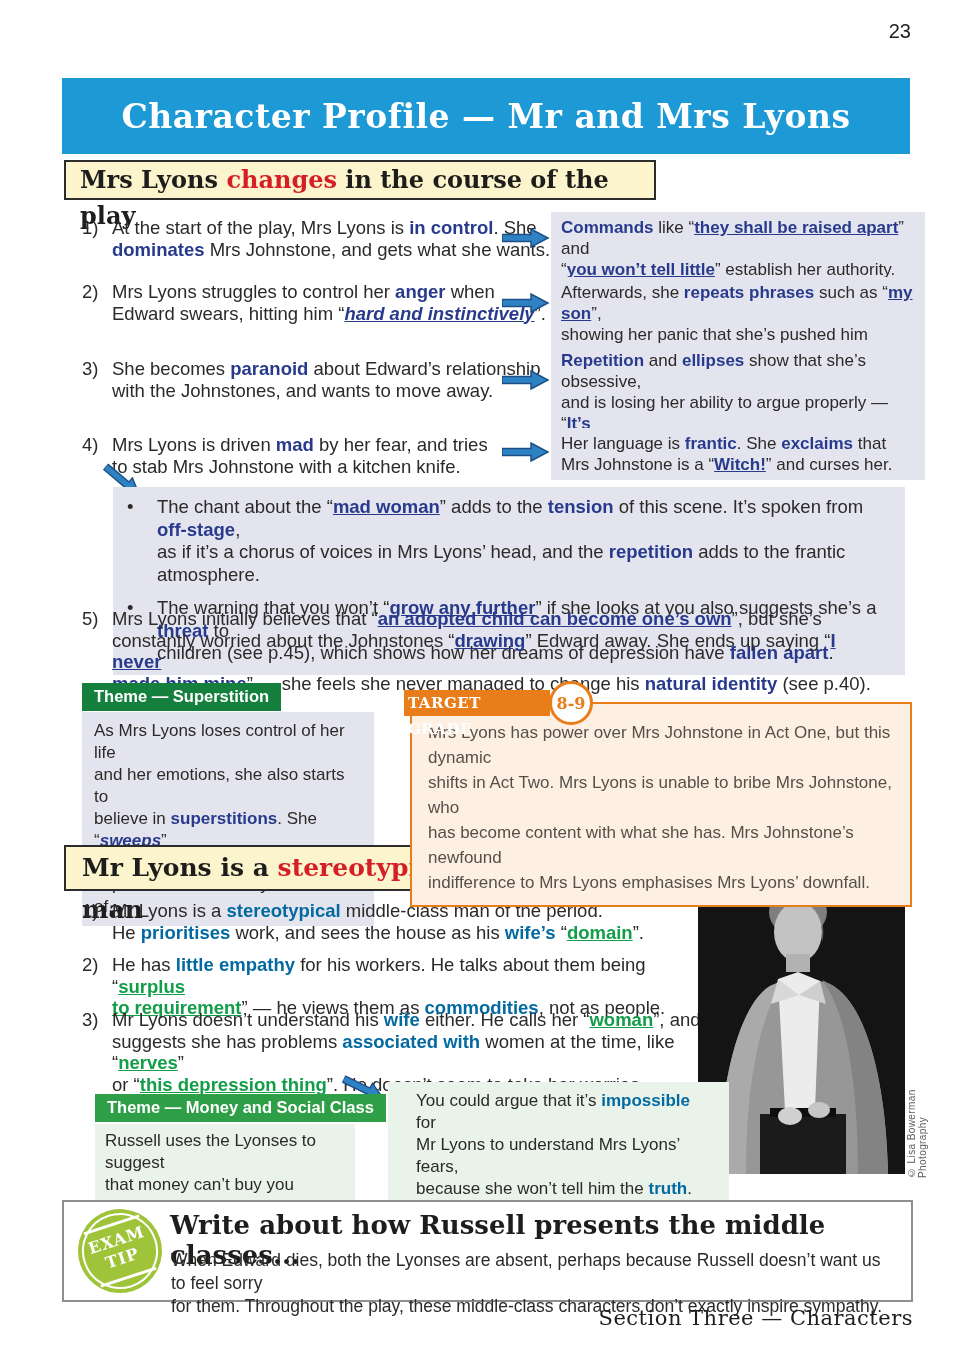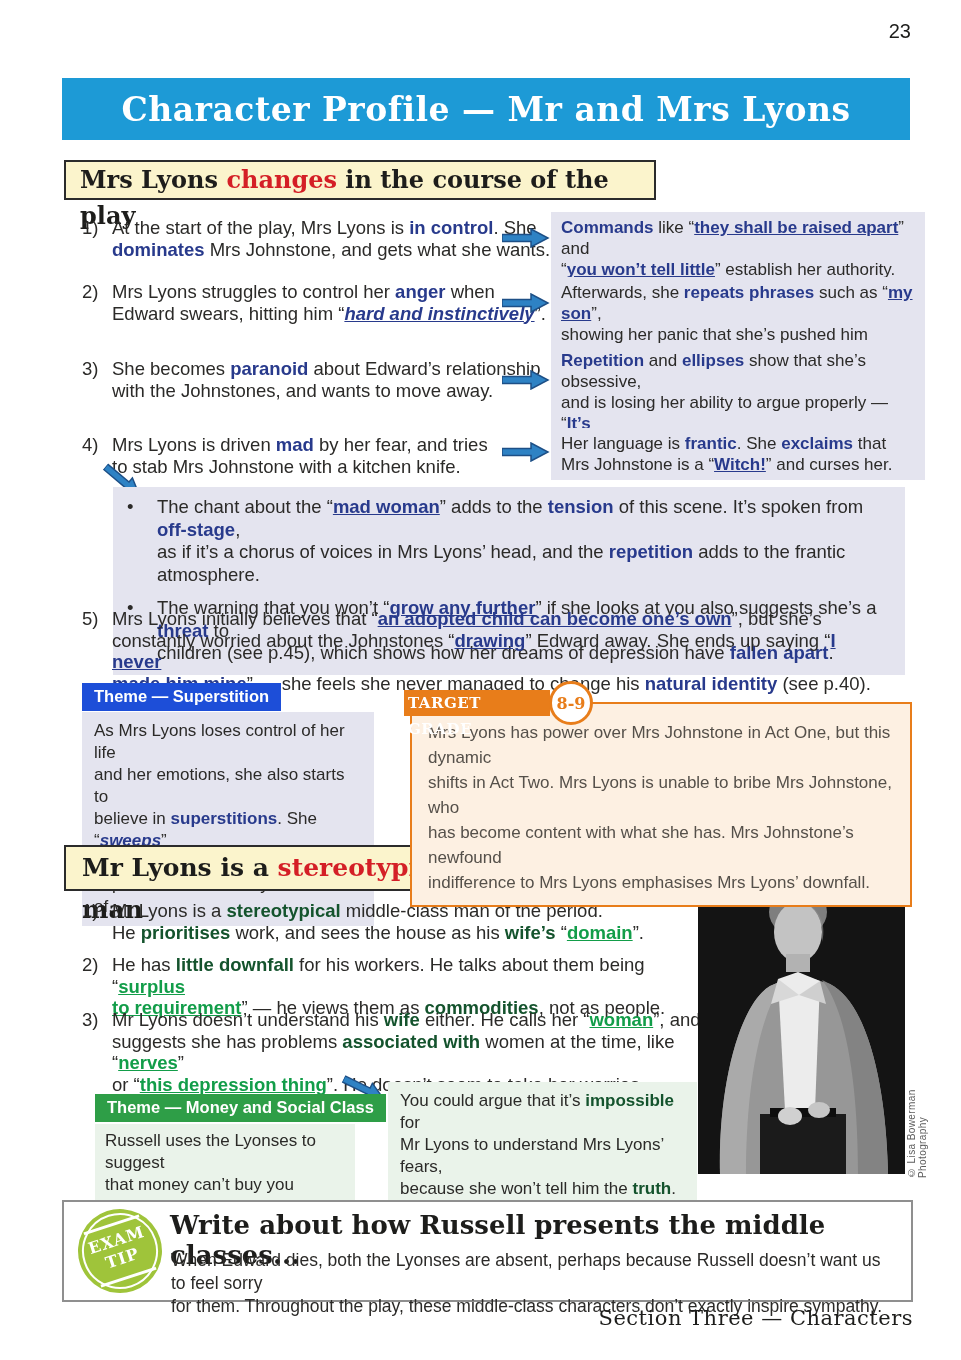--- a/index.html
+++ b/index.html
@@ -1,58 +1,58 @@
 <!DOCTYPE html>
 <html><head>
 <meta charset="utf-8">
 <style>
   html,body{margin:0;padding:0;background:#efefef;}
   .page{position:relative;width:961px;height:1360px;background:#ffffff;margin:0 auto;
         font-family:"Liberation Sans",sans-serif;color:#2b2a28;overflow:hidden;}
 
   .pageno{position:absolute;top:20px;right:50px;font-size:20px;color:#1d1d1b;}
 
-  .header-bar{position:absolute;left:62px;top:78px;width:848px;height:62px;background:#1d9ad6;
+  .header-bar{position:absolute;left:62px;top:78px;width:848px;height:76px;background:#1d9ad6;
       display:flex;align-items:center;justify-content:center;color:#fff;
       font-family:"DejaVu Serif",serif;font-weight:bold;font-size:33px;letter-spacing:0.5px;}
 
   .ybox{position:absolute;background:#fbf4cc;border:2px solid #2b2b2b;
       font-family:"DejaVu Serif",serif;font-weight:bold;color:#1d1d1b;}
   .h1a{left:64px;top:160px;width:574px;height:36px;font-size:24px;line-height:36px;padding-left:14px;}
   .h2a{left:64px;top:845px;width:597px;height:42px;font-size:25px;line-height:42px;padding-left:16px;}
 
   .item{position:absolute;display:flex;font-size:18.5px;line-height:21.5px;}
   .item .num{width:30px;flex:0 0 30px;}
   .sbox{position:absolute;left:551px;width:354px;background:#e4e4ef;
         padding:5px 10px;font-size:17px;line-height:21px;}
   .arrow{position:absolute;}
 
   .seg-b{color:#283a8c;font-weight:bold;}
   .seg-bu{color:#283a8c;font-weight:bold;text-decoration:underline;}
   .seg-bui{color:#283a8c;font-weight:bold;font-style:italic;text-decoration:underline;margin-top:13px;}
-  .seg-g{color:#14532d;font-weight:bold;text-align:center;}
+  .seg-g{color:#0369a1;font-weight:bold;text-align:center;}
   .seg-gu{color:#129d49;font-weight:bold;text-decoration:underline;}
   .seg-red{color:#d41f26;}
 
   .bulletbox{position:absolute;left:113px;top:487px;width:764px;background:#e4e4ef;
       padding:9px 14px 10px 14px;font-size:18.5px;line-height:22.5px;}
   .brow{display:flex;}
   .brow+.brow{margin-top:11px;}
   .brow .bm{width:30px;flex:0 0 30px;}
 
   .theme-label{position:absolute;color:#fff;font-weight:bold;font-size:16.5px;
       padding:4px 12px 5px 12px;}
-  .theme-navy{left:82px;top:683px;background:#1d4ed8;}
+  .theme-navy{left:82px;top:683px;background:#15803d;}
   .theme-green{left:95px;top:1094px;background:#2e9e47;}
   .themeS-body{position:absolute;left:82px;top:712px;width:268px;background:#e4e4ef;
       padding:8px 12px;font-size:17px;line-height:22px;}
   .themeM-body{position:absolute;left:95px;top:1124px;width:240px;background:#eaf3ea;
       padding:6px 10px;font-size:17px;line-height:22px;}
   .notebox{position:absolute;left:388px;top:1082px;width:285px;background:#eaf3ea;
-      padding:8px 12px;font-size:17px;line-height:22px;}
+      padding:8px 28px;font-size:17px;line-height:22px;}
 
   .tg-banner{position:absolute;left:404px;top:690px;width:142px;height:26px;background:#e87d1a;
       color:#fff;font-family:"DejaVu Serif",serif;font-weight:bold;font-size:15px;
       line-height:26px;padding-left:4px;letter-spacing:0.5px;z-index:3;}
   .tg-circle{position:absolute;left:549px;top:681px;width:38px;height:38px;background:#fff;
       border:3px solid #e87d1a;border-radius:50%;z-index:3;display:flex;align-items:center;
       justify-content:center;color:#e87d1a;font-family:"DejaVu Serif",serif;font-weight:bold;font-size:16px;}
   .tg-box{position:absolute;left:410px;top:702px;width:468px;background:#fdf0e2;
       border:2px solid #e87d1a;padding:16px 14px 10px 16px;font-size:17px;line-height:25px;
       color:#55504a;z-index:1;}
@@ -152,21 +152,21 @@
   <div class="tg-box"><span>Mrs Lyons has power over Mrs Johnstone in Act One, but this dynamic</span><br><span>shifts in Act Two.  Mrs Lyons is unable to bribe Mrs Johnstone, who</span><br><span>has become content with what she has.  Mrs Johnstone’s newfound</span><br><span>indifference to Mrs Lyons emphasises Mrs Lyons’ downfall.</span></div>
 
   <div class="ybox h2a"><span>Mr Lyons is a </span><span class="seg-red">stereotypical middle-class</span><span> man</span></div>
 
   <div class="item" style="left:82px;top:900px;width:620px;">
     <span class="num">1)</span>
     <div><span>Mr Lyons is a </span><span class="seg-g">stereotypical</span><span> middle-class man of the period.</span><br><span>He </span><span class="seg-g">prioritises</span><span> work, and sees the house as his </span><span class="seg-g">wife’s</span><span> “</span><span class="seg-gu">domain</span><span>”.</span></div>
   </div>
   <div class="item" style="left:82px;top:954px;width:620px;">
     <span class="num">2)</span>
-    <div><span>He has </span><span class="seg-g">little downfall</span><span> for his workers.  He talks about them being “</span><span class="seg-gu">surplus</span><br><span class="seg-gu">to requirement</span><span>” — he views them as </span><span class="seg-g">commodities</span><span>, not as people.</span></div>
+    <div><span>He has </span><span class="seg-g">little empathy</span><span> for his workers.  He talks about them being “</span><span class="seg-gu">surplus</span><br><span class="seg-gu">to requirement</span><span>” — he views them as </span><span class="seg-g">commodities</span><span>, not as people.</span></div>
   </div>
   <div class="item" style="left:82px;top:1009px;width:620px;">
     <span class="num">3)</span>
     <div><span>Mr Lyons doesn’t understand his </span><span class="seg-g">wife</span><span> either.  He calls her “</span><span class="seg-gu">woman</span><span>”, and</span><br><span>suggests she has problems </span><span class="seg-g">associated with</span><span> women at the time, like “</span><span class="seg-gu">nerves</span><span>”</span><br><span>or “</span><span class="seg-gu">this depression thing</span><span>”.  He doesn’t seem to take her worries seriously.</span></div>
   </div>
 
   <div class="photo">
     <svg width="207" height="322" viewBox="0 0 207 322">
       <rect x="0" y="0" width="207" height="322" fill="#141414"></rect>
       <ellipse cx="100" cy="60" rx="29" ry="25" fill="#7e7e7e"></ellipse>

